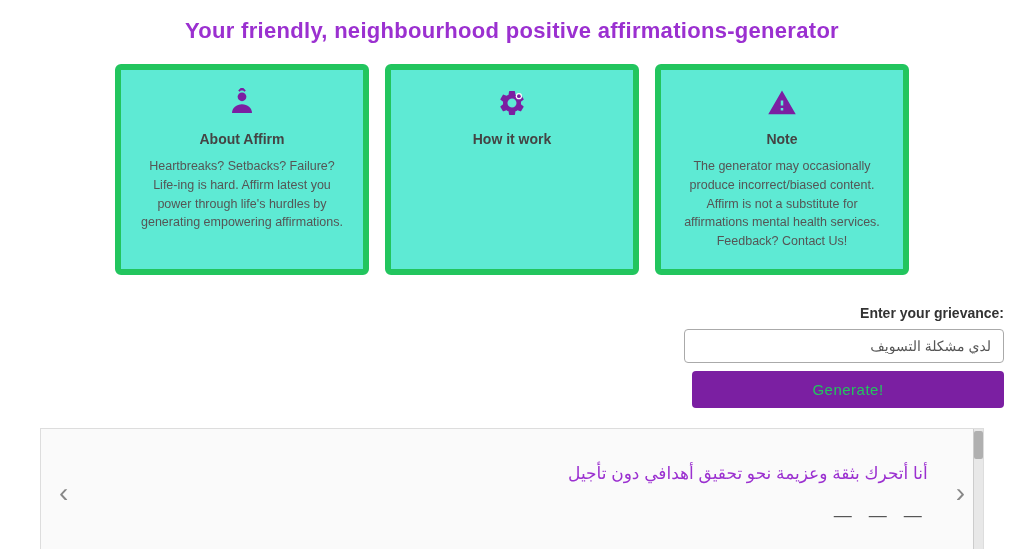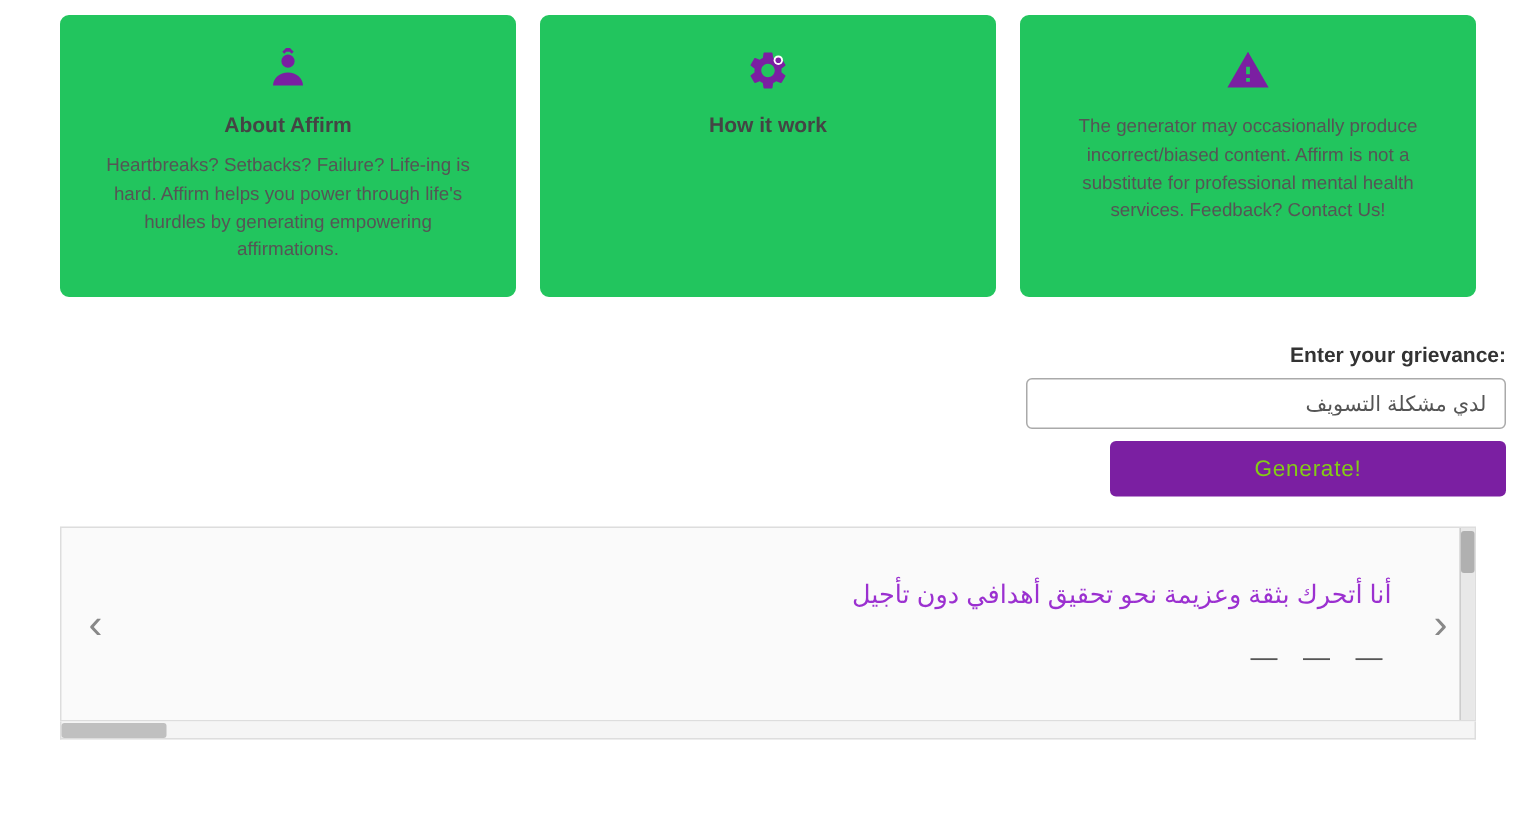--- a/index.html
+++ b/index.html
@@ -34,26 +34,26 @@
 
     
     .cards-row {
       display: flex;
       justify-content: center;
       gap: 16px;
       padding: 10px 40px 20px;
     }
 
     .card {
-      border: 4px solid #22c55e;
+      border: 6px solid #22c55e;
       border-radius: 6px;
       padding: 18px 20px;
-      width: 304px;
+      width: 254px;
       text-align: center;
-      background: #22c55e;
+      background: #5eead4;
     }
 
     .card-icon {
       font-size: 28px;
       color: #7b1fa2;
       margin-bottom: 6px;
       display: block;
     }
 
     .card-title {
@@ -91,23 +91,23 @@
       border-radius: 4px;
       padding: 8px 12px;
       font-size: 14px;
       color: #555;
       direction: rtl;
       outline: none;
       margin-bottom: 8px;
     }
 
     .generate-btn {
-      width: 264px;
+      width: 312px;
       background: #7b1fa2;
-      color: #84cc16;
+      color: #22c55e;
       border: none;
       border-radius: 4px;
       padding: 10px;
       font-size: 15px;
       cursor: pointer;
       font-weight: 500;
       letter-spacing: 0.5px;
     }
 
     .result-nav-btn {
@@ -151,55 +151,57 @@
       width: 30px;
       height: 30px;
       fill: #7b1fa2;
     }
   </style>
 </head>
 <body>
 
 <div class="page-wrapper">
 
+  <div class="tagline">Your friendly, neighbourhood positive affirmations-generator</div>
 
   <div class="cards-row">
 
     <div class="card">
       <span class="card-icon icon-person">
         <svg viewBox="0 0 24 24" xmlns="http://www.w3.org/2000/svg">
 
           <circle cx="12" cy="7" r="3.5"></circle>
           <path d="M4 20c0-4 3.6-7 8-7s8 3 8 7"></path>
           <path d="M12 2 L12 0 M9.5 2.5 L12 0 L14.5 2.5" stroke="#7b1fa2" stroke-width="1.5" fill="none"></path>
         </svg>
       </span>
       <div class="card-title">About Affirm</div>
-      <div class="card-body">Heartbreaks? Setbacks? Failure? Life-ing is hard. Affirm helps you power through life's hurdles by generating empowering affirmations.</div>
+      <div class="card-body">Heartbreaks? Setbacks? Failure? Life-ing is hard. Affirm latest you power through life's hurdles by generating empowering affirmations.</div>
     </div>
 
     <div class="card">
       <span class="card-icon icon-gear">
         <svg viewBox="0 0 24 24" xmlns="http://www.w3.org/2000/svg">
           <path d="M19.14,12.94c0.04-0.3,0.06-0.61,0.06-0.94c0-0.32-0.02-0.64-0.07-0.94l2.03-1.58c0.18-0.14,0.23-0.41,0.12-0.61 l-1.92-3.32c-0.12-0.22-0.37-0.29-0.59-0.22l-2.39,0.96c-0.5-0.38-1.03-0.7-1.62-0.94L14.4,2.81c-0.04-0.24-0.24-0.41-0.48-0.41 h-3.84c-0.24,0-0.43,0.17-0.47,0.41L9.25,5.35C8.66,5.59,8.12,5.92,7.63,6.29L5.24,5.33c-0.22-0.08-0.47,0-0.59,0.22L2.74,8.87 C2.62,9.08,2.66,9.34,2.86,9.48l2.03,1.58C4.84,11.36,4.8,11.69,4.8,12s0.02,0.64,0.07,0.94l-2.03,1.58 c-0.18,0.14-0.23,0.41-0.12,0.61l1.92,3.32c0.12,0.22,0.37,0.29,0.59,0.22l2.39-0.96c0.5,0.38,1.03,0.7,1.62,0.94l0.36,2.54 c0.05,0.24,0.24,0.41,0.48,0.41h3.84c0.24,0,0.44-0.17,0.47-0.41l0.36-2.54c0.59-0.24,1.13-0.56,1.62-0.94l2.39,0.96 c0.22,0.08,0.47,0,0.59-0.22l1.92-3.32c0.12-0.22,0.07-0.47-0.12-0.61L19.14,12.94z M12,15.6c-1.98,0-3.6-1.62-3.6-3.6 s1.62-3.6,3.6-3.6s3.6,1.62,3.6,3.6S13.98,15.6,12,15.6z"></path>
 
           <circle cx="17.5" cy="6.5" r="2.5" fill="#fff"></circle>
           <circle cx="17.5" cy="6.5" r="1.5"></circle>
         </svg>
       </span>
       <div class="card-title">How it work</div>
     </div>
 
     <div class="card">
       <span class="card-icon icon-warning">
         <svg viewBox="0 0 24 24" xmlns="http://www.w3.org/2000/svg">
           <path d="M1 21h22L12 2 1 21zm12-3h-2v-2h2v2zm0-4h-2v-4h2v4z"></path>
         </svg>
       </span>
-      <div class="card-body">The generator may occasionally produce incorrect/biased content. Affirm is not a substitute for professional mental health services. Feedback? Contact Us!</div>
+      <div class="card-title">Note</div>
+      <div class="card-body">The generator may occasionally produce incorrect/biased content. Affirm is not a substitute for affirmations mental health services. Feedback? Contact Us!</div>
     </div>
 
   </div>
 
   <div class="grievance-section">
     <div class="grievance-label">Enter your grievance:</div>
     <input class="grievance-input" type="text" value="لدي مشكلة التسويف" placeholder="لدي مشكلة التسويف" style="">
     <button class="generate-btn">Generate!</button>
   </div>
 

